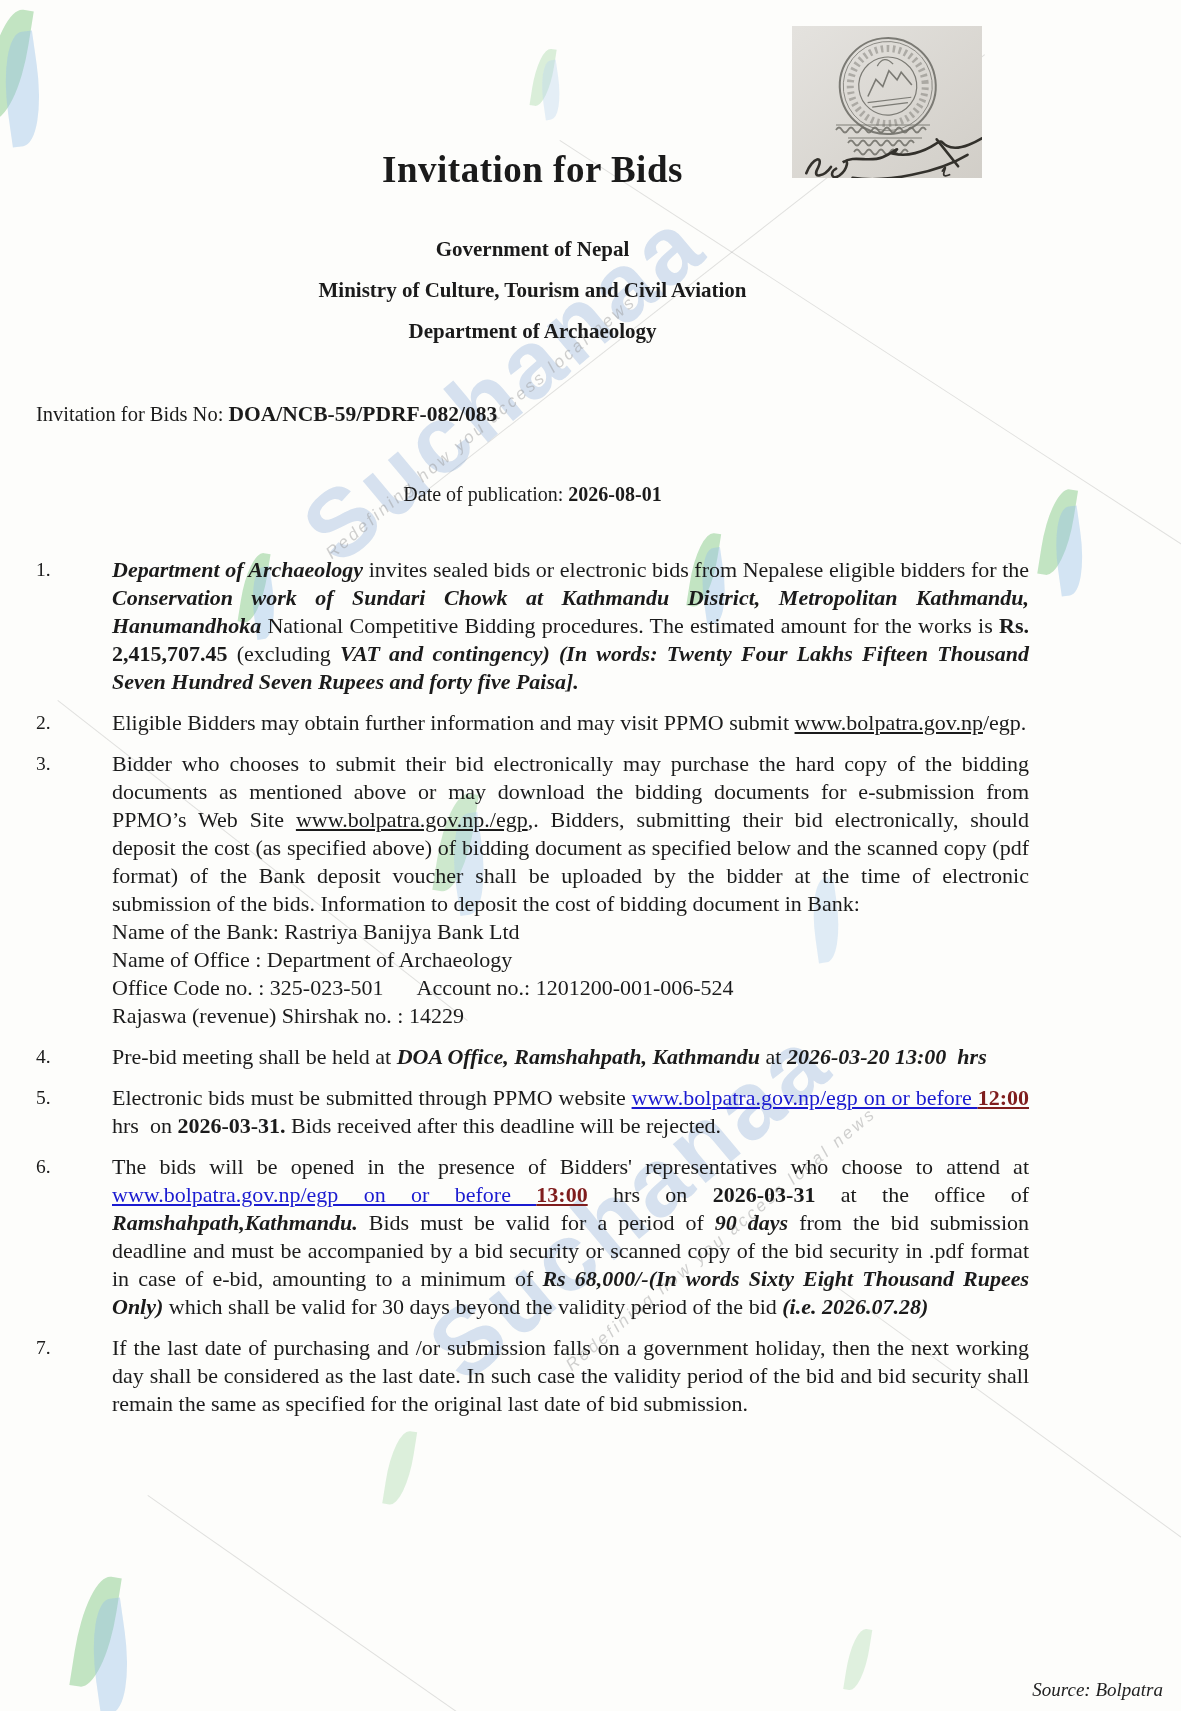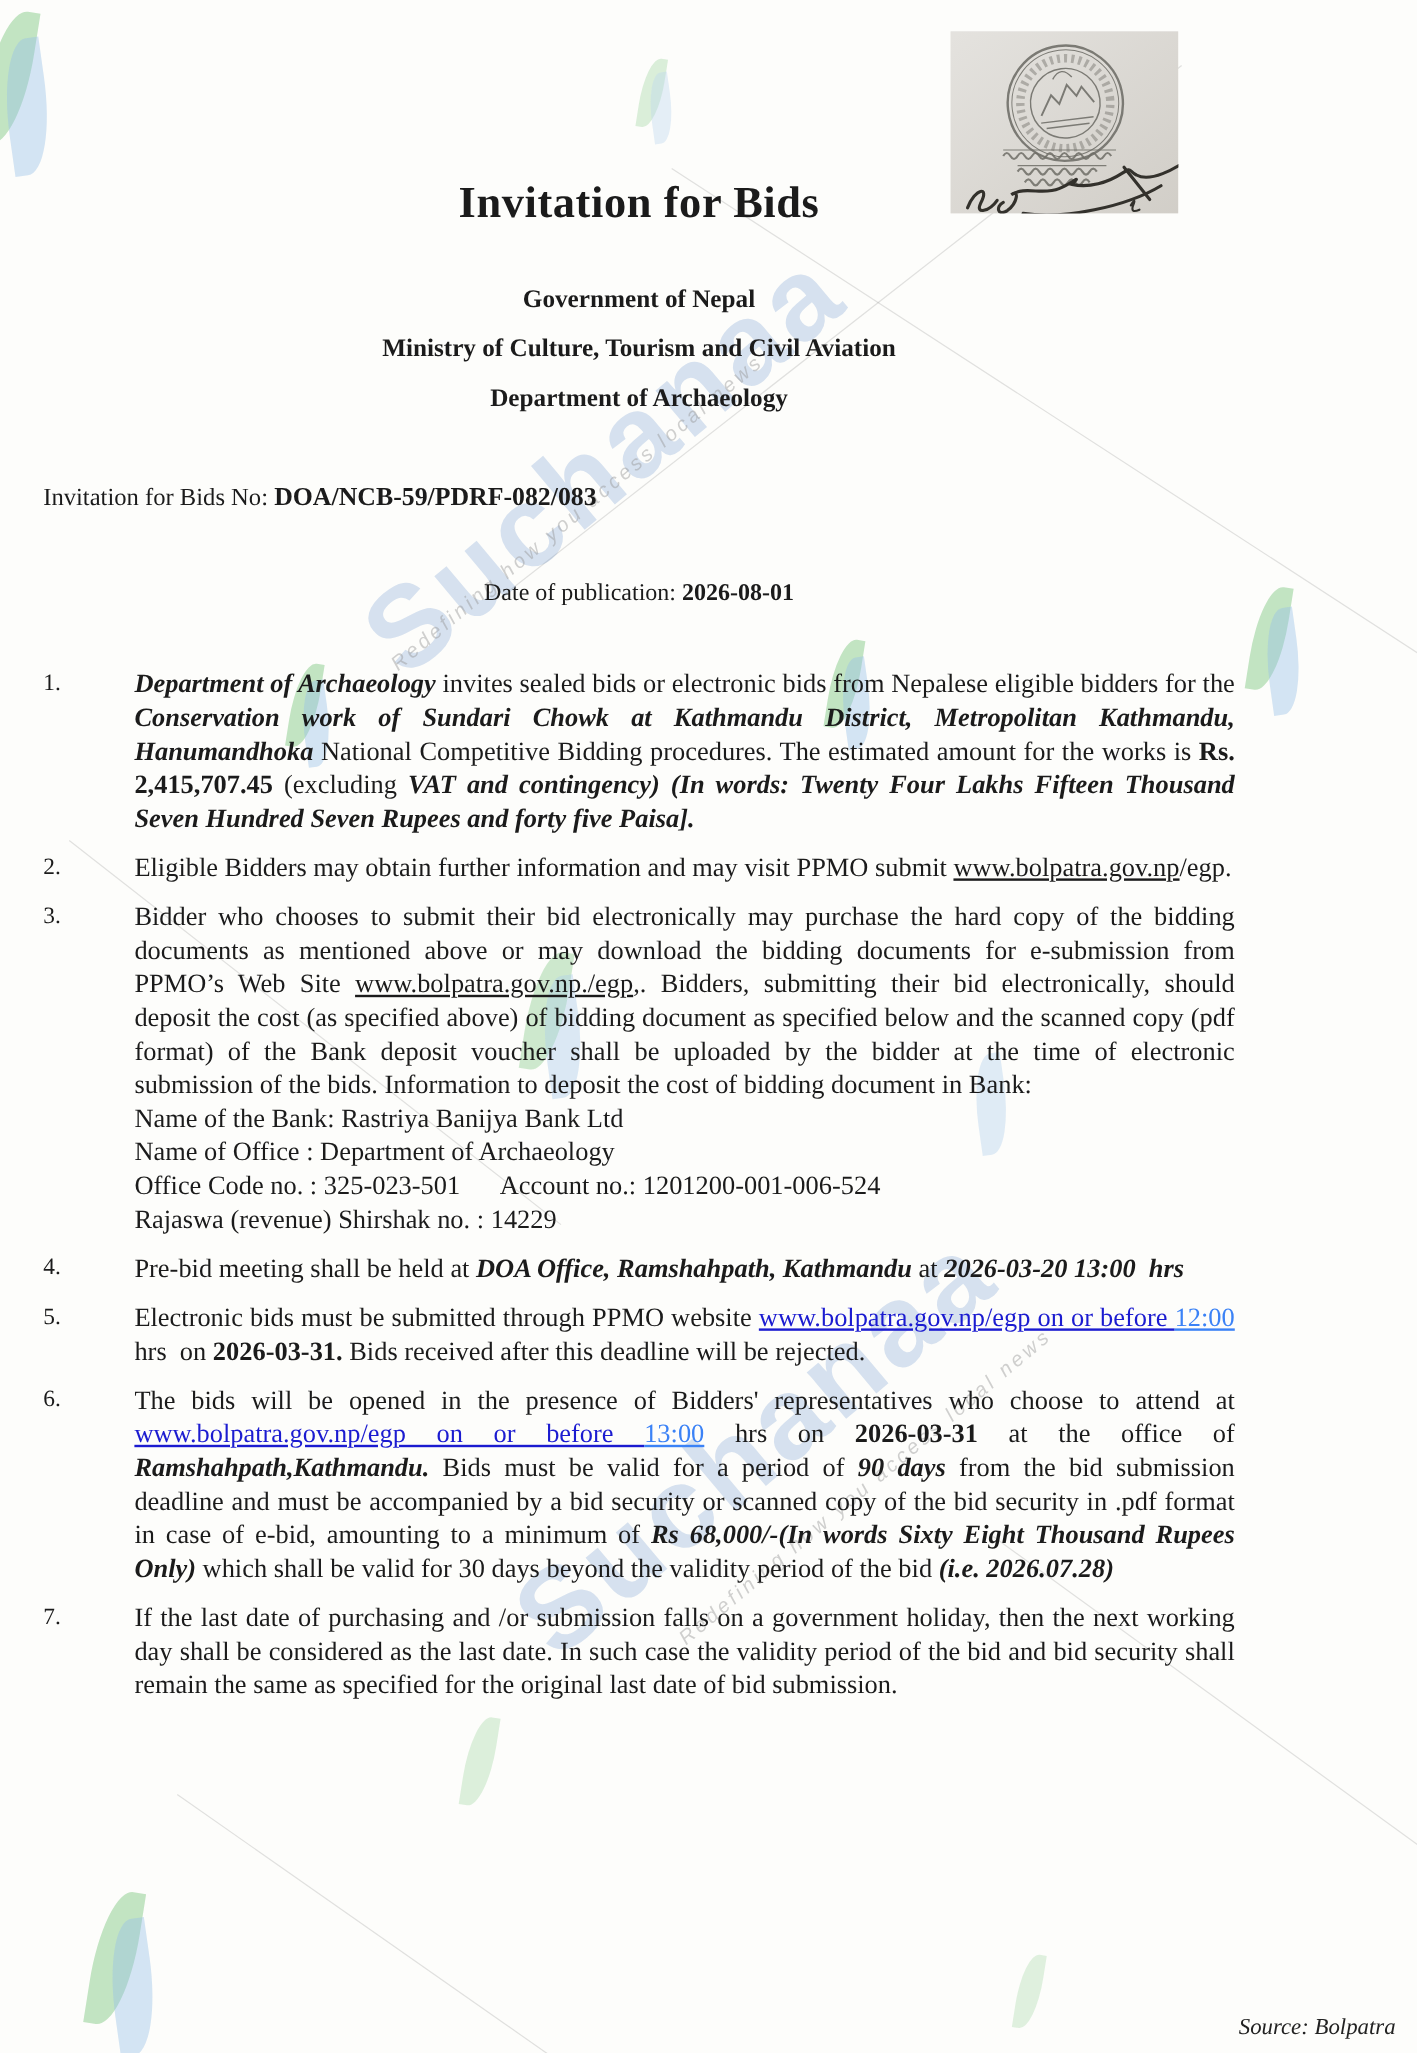--- a/index.html
+++ b/index.html
@@ -43,21 +43,21 @@
   .date-line .dt{font-weight:bold;}
   
   .items{margin-top:50px;}
   .item{display:flex;margin-bottom:13px;}
   .num{flex:none;width:76px;font-size:19.5px;line-height:28px;}
   .body{flex:1;text-align:justify;font-size:22px;line-height:28px;}
   .s-b{font-weight:bold;}
   .s-bi{font-weight:bold;font-style:italic;}
   .s-u{text-decoration:underline;color:inherit;}
   .s-lnk{color:#1b1bd0;text-decoration:underline;}
-  .s-lnkb{color:#3b82f6;text-decoration:underline;font-weight:normal;}
+  .s-lnkb{color:#7f1d1d;text-decoration:underline;font-weight:bold;}
   
   .footer{
     position:absolute;right:18px;bottom:10px;
     font-family:Liberation Serif, serif;font-style:italic;
     font-size:19px;color:#222;
   }
 </style>
 </head>
 <body>
 

